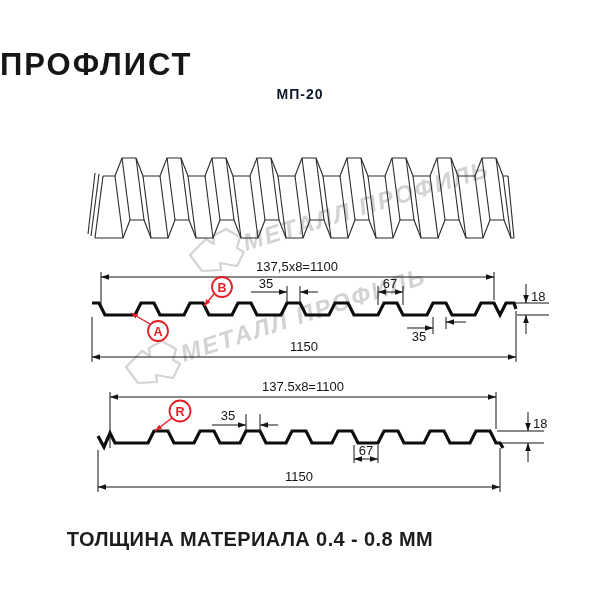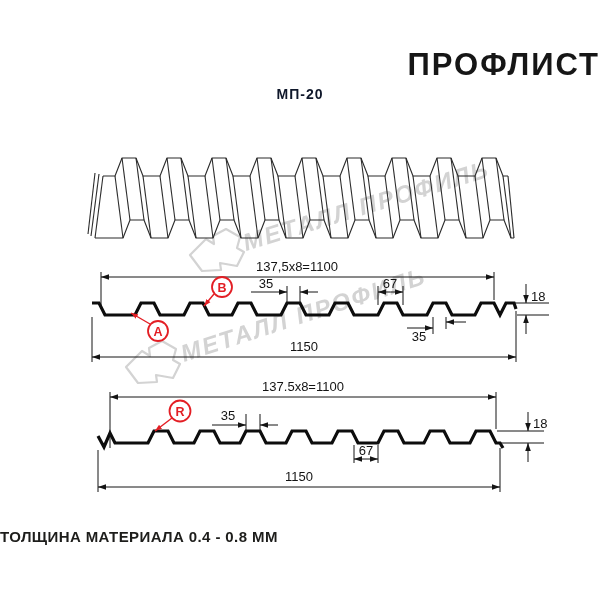--- a/index.html
+++ b/index.html
@@ -1,23 +1,23 @@
 <!DOCTYPE html>
 <html style="--accent: #e31e24; --wm: #d3d3d3;"><head>
 <meta charset="utf-8">
 <style>
   html,body{margin:0;padding:0;background:#fff;}
   .page{position:relative;width:600px;height:600px;background:#fff;overflow:hidden;
         font-family:"Liberation Sans",sans-serif;}
-  .title{position:absolute;top:47px;left:0;width:600px;text-align:right;
+  .title{position:absolute;top:47px;left:0;width:600px;text-align:left;
          font-size:31px;font-weight:800;letter-spacing:2px;color:#161616;}
   .subtitle{position:absolute;top:86px;left:0;width:600px;text-align:center;
          font-size:14px;font-weight:600;letter-spacing:1px;color:#0f172a;}
-  .footer{position:absolute;top:528px;left:0;width:500px;text-align:left;
-         font-size:15px;font-weight:700;letter-spacing:.4px;color:#1d1d1b;}
+  .footer{position:absolute;top:528px;left:0;width:500px;text-align:center;
+         font-size:20px;font-weight:700;letter-spacing:.4px;color:#1d1d1b;}
   svg{position:absolute;top:0;left:0;}
   .sheet{stroke:#2b2b2b;stroke-width:1.1;fill:none;stroke-linejoin:round;}
   .profile{stroke:#0d0d0d;stroke-width:3.2;fill:none;stroke-linejoin:miter;}
   .ln{stroke:#141414;stroke-width:1;fill:none;}
   .dim{fill:#141414;font-size:13px;text-anchor:middle;font-family:"Liberation Sans",sans-serif;}
   .dim.start{text-anchor:start;}
   .red-ln{stroke:var(--accent);stroke-width:1.4;fill:none;}
   .red-circle{stroke:var(--accent);stroke-width:1.8;fill:#fff;}
   .red-letter{fill:var(--accent);font-size:12.5px;font-weight:bold;text-anchor:middle;
               font-family:"Liberation Sans",sans-serif;}

